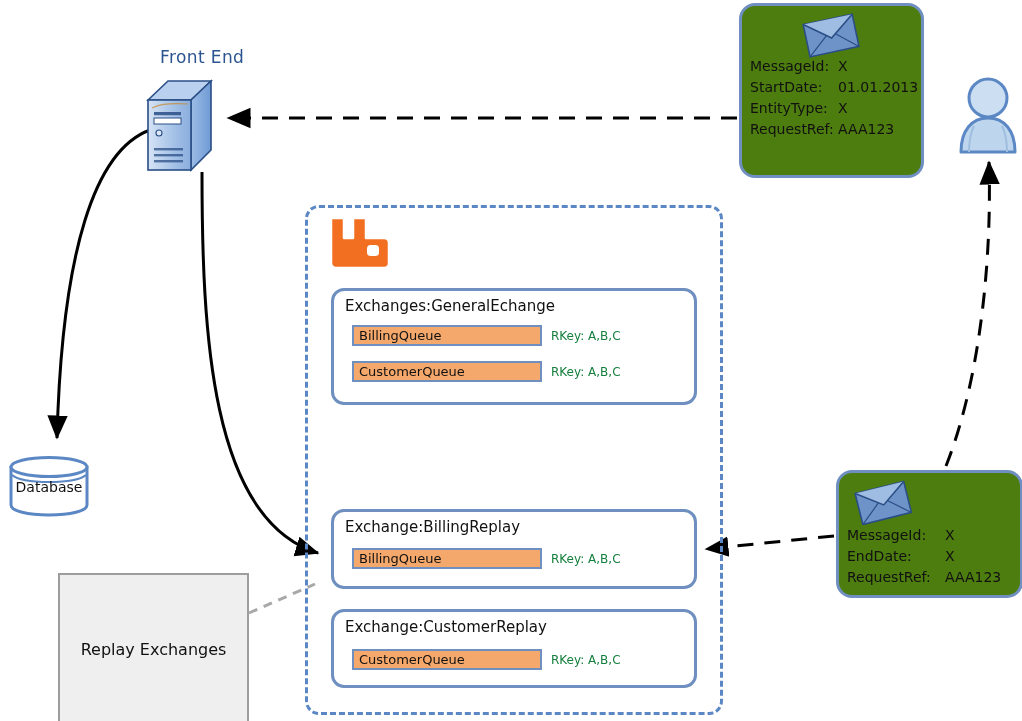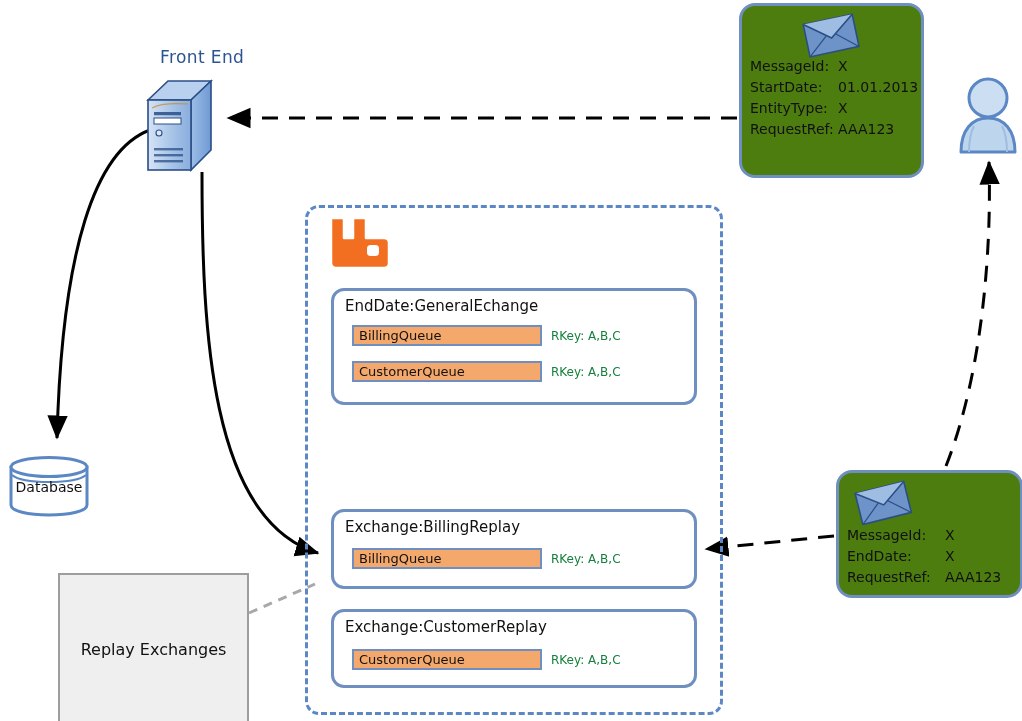--- a/index.html
+++ b/index.html
@@ -227,21 +227,21 @@
 
   <div class="abs" id="rabbit-logo">
     <svg width="62" height="58" viewBox="0 0 62 58" xmlns="http://www.w3.org/2000/svg">
       <path d="M4,4 h13 v20 h9 V4 h13 v20 h18 a5,5 0 0 1 5,5 v20 a5,5 0 0 1 -5,5
                H9 a5,5 0 0 1 -5,-5 z" fill="#F26F21" stroke="#FFFFFF" stroke-width="2.5" stroke-linejoin="round"></path>
       <rect x="40" y="31" width="12" height="11" rx="3.5" fill="#FFFFFF"></rect>
     </svg>
   </div>
 
   <div class="exchange-box" id="exchange-general">
-    <div class="exchange-title">EndDate:GeneralEchange</div>
+    <div class="exchange-title">Exchanges:GeneralEchange</div>
 
     <div class="queue-row" style="top:34px;">
       <span class="queue-bar">BillingQueue</span>
       <span class="rkey-label">RKey: A,B,C</span>
     </div>
 
     <div class="queue-row" style="top:70px;">
       <span class="queue-bar">CustomerQueue</span>
       <span class="rkey-label">RKey: A,B,C</span>
     </div>

